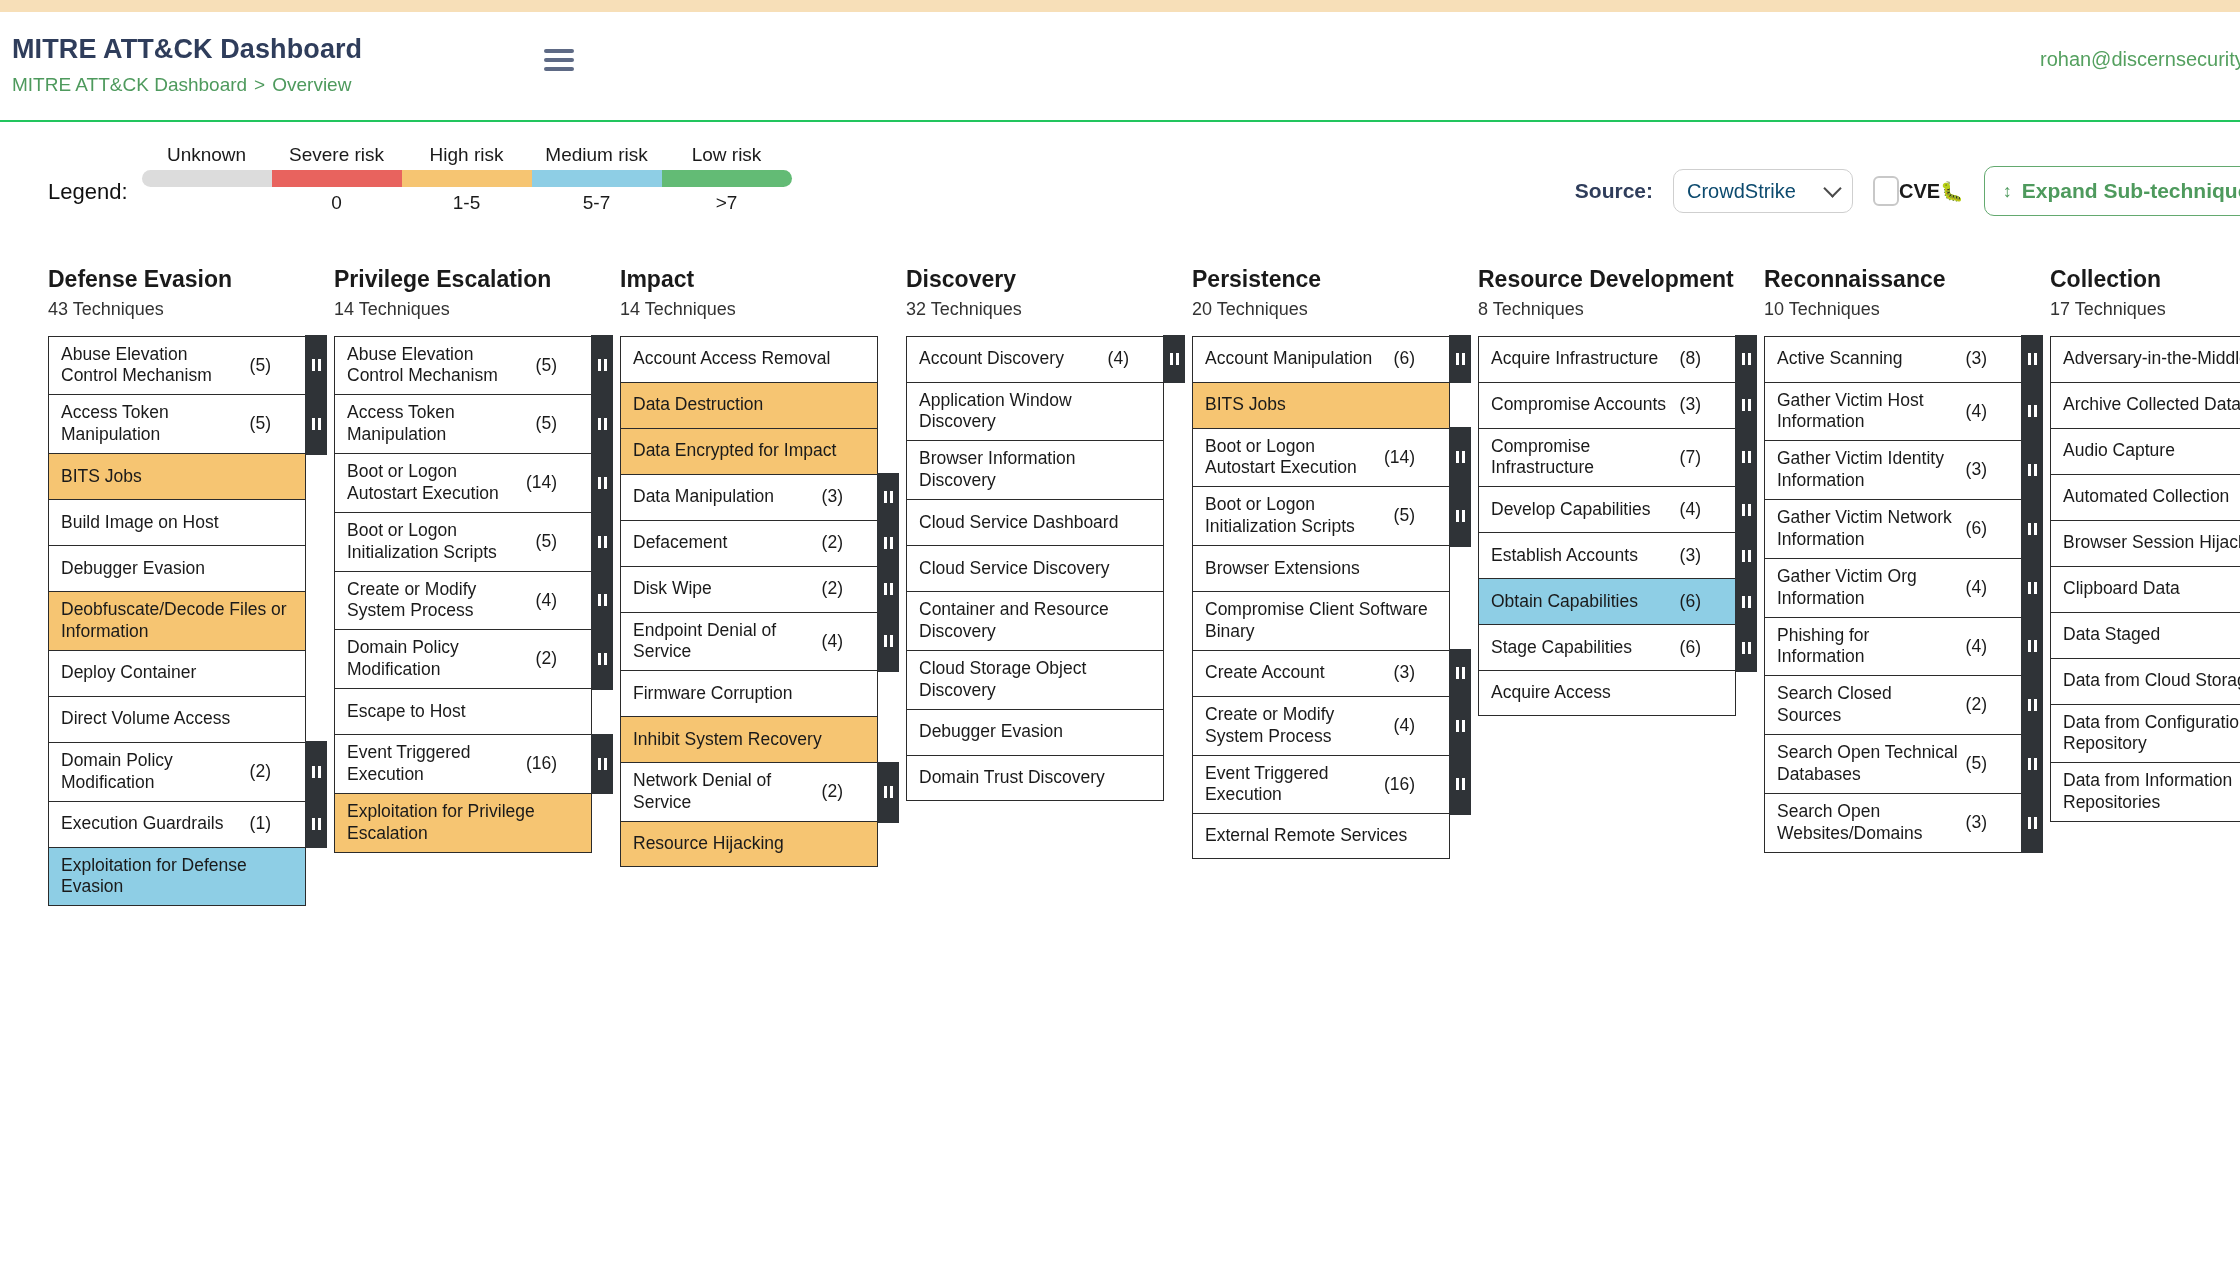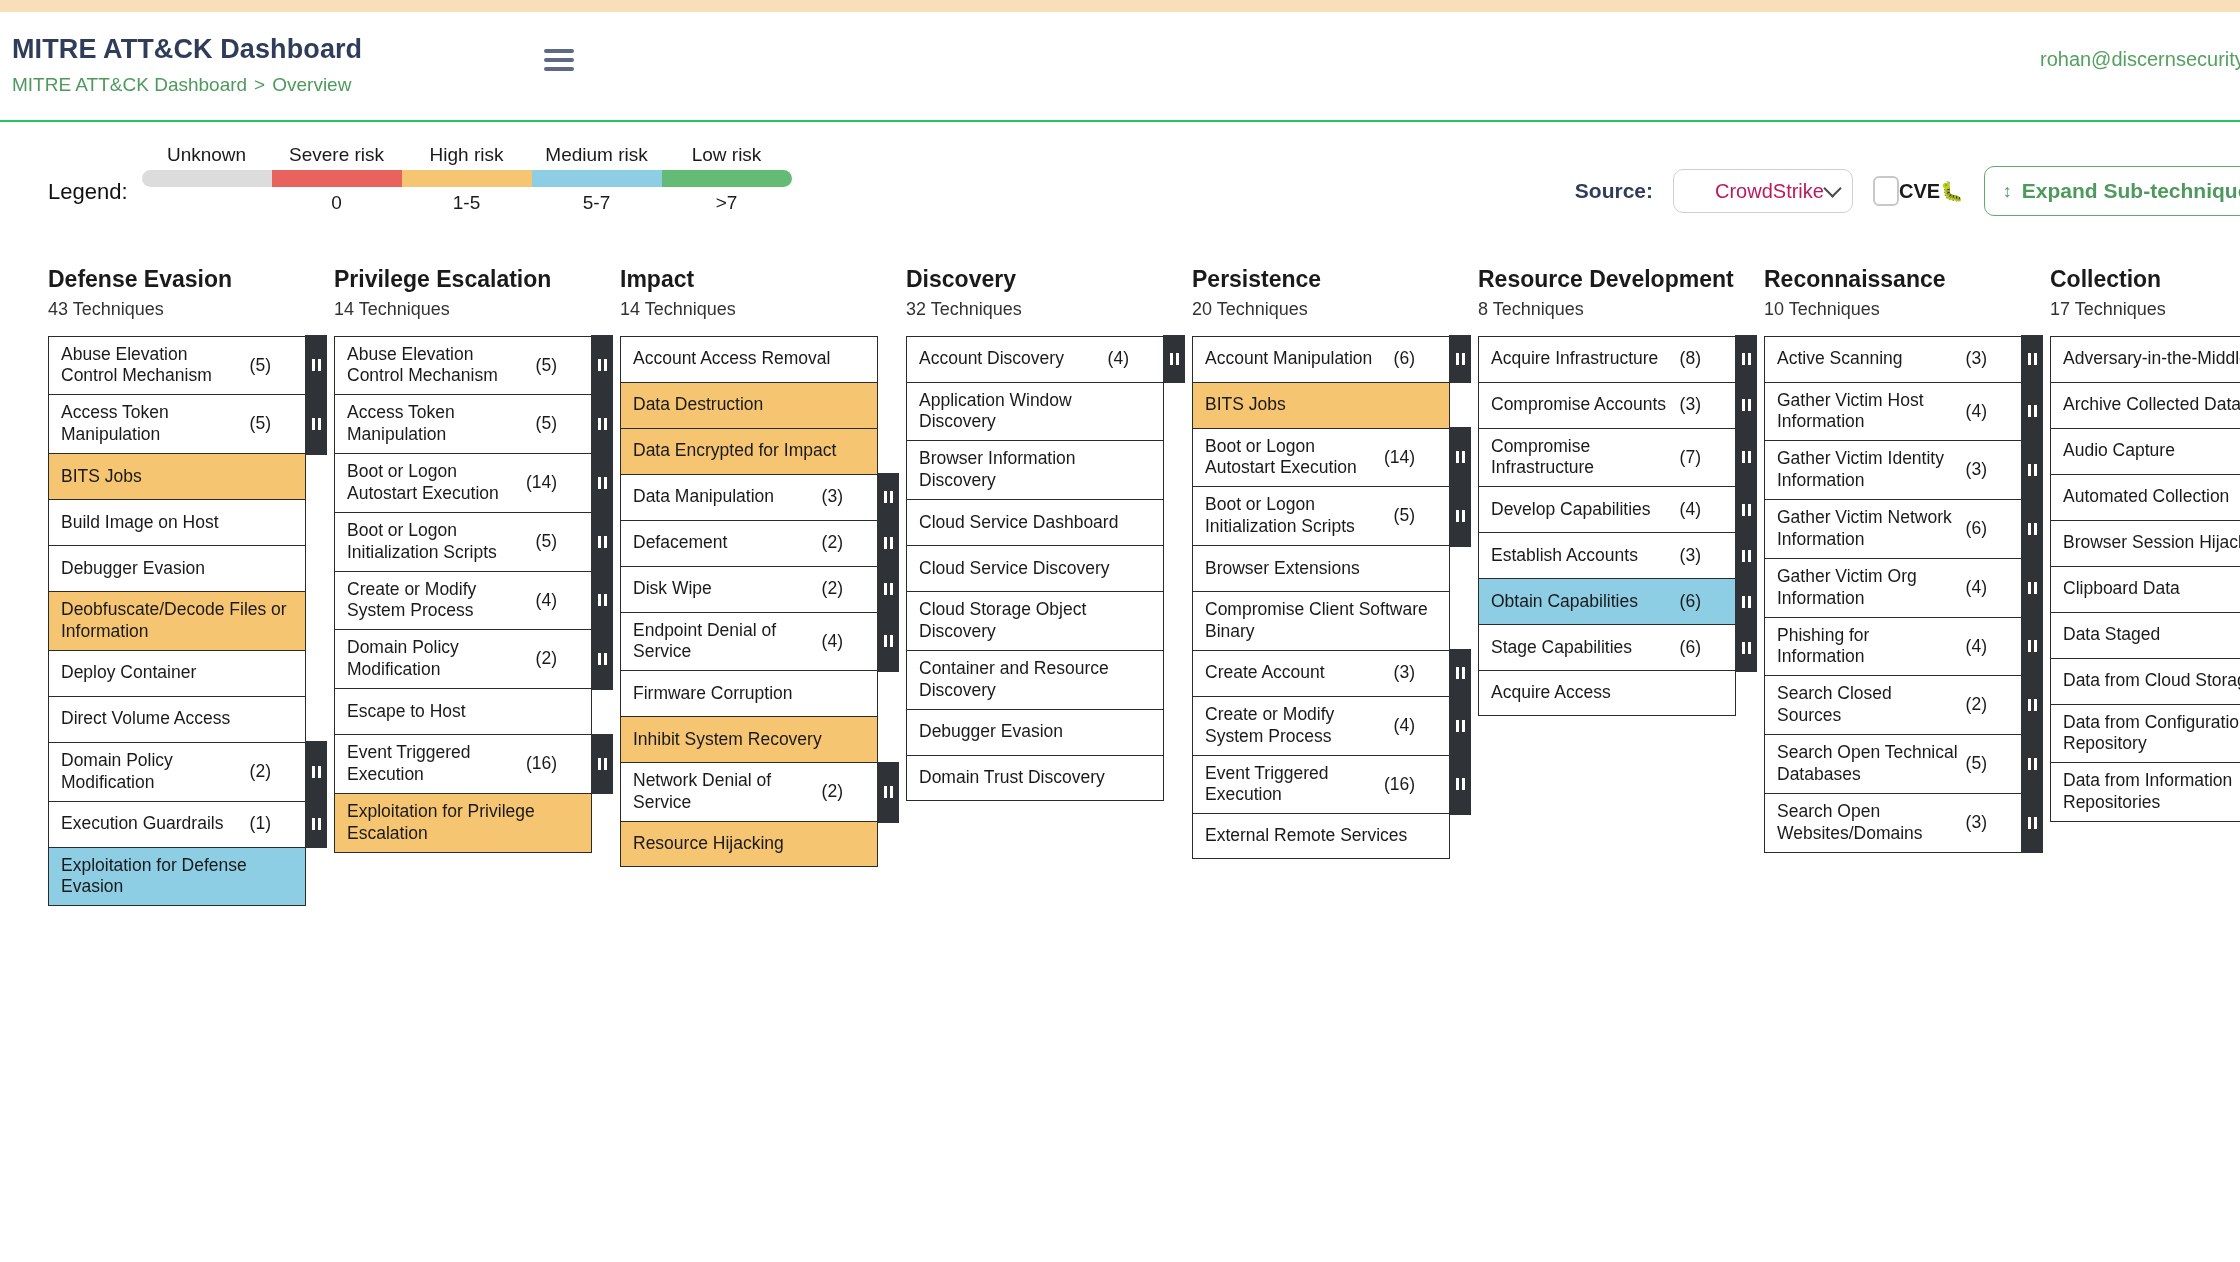--- a/index.html
+++ b/index.html
@@ -130,21 +130,21 @@
     height: 44px;
     border: 1px solid #cfcfcf;
     border-radius: 10px;
     background: #fff;
     display: flex;
     align-items: center;
     justify-content: space-between;
     padding: 0 13px;
     cursor: pointer;
   }
-  .source-select .sel-val { font-size: 20px; color: #be185d; margin-left: 28px; }
+  .source-select .sel-val { font-size: 20px; color: #0c4a6e; }
   .chev {
     width: 13px; height: 13px;
     border-right: 2.4px solid #4a4a4a;
     border-bottom: 2.4px solid #4a4a4a;
     transform: rotate(45deg);
     margin-top: -6px;
   }
   .cve-group { display: flex; align-items: center; gap: 0; }
   .cve-box {
     width: 26px; height: 30px;
@@ -508,24 +508,24 @@
         <div class="cell risk-unknown">
           <span class="cell-label">Browser Information Discovery</span>
         </div>
         <div class="cell risk-unknown">
           <span class="cell-label">Cloud Service Dashboard</span>
         </div>
         <div class="cell risk-unknown">
           <span class="cell-label">Cloud Service Discovery</span>
         </div>
         <div class="cell risk-unknown">
+          <span class="cell-label">Container and Resource Discovery</span>
+        </div>
+        <div class="cell risk-unknown">
           <span class="cell-label">Cloud Storage Object Discovery</span>
-        </div>
-        <div class="cell risk-unknown">
-          <span class="cell-label">Container and Resource Discovery</span>
         </div>
         <div class="cell risk-unknown">
           <span class="cell-label">Debugger Evasion</span>
         </div>
         <div class="cell risk-unknown">
           <span class="cell-label">Domain Trust Discovery</span>
         </div>
       </div>
     </div>
     <div class="tactic-col">

